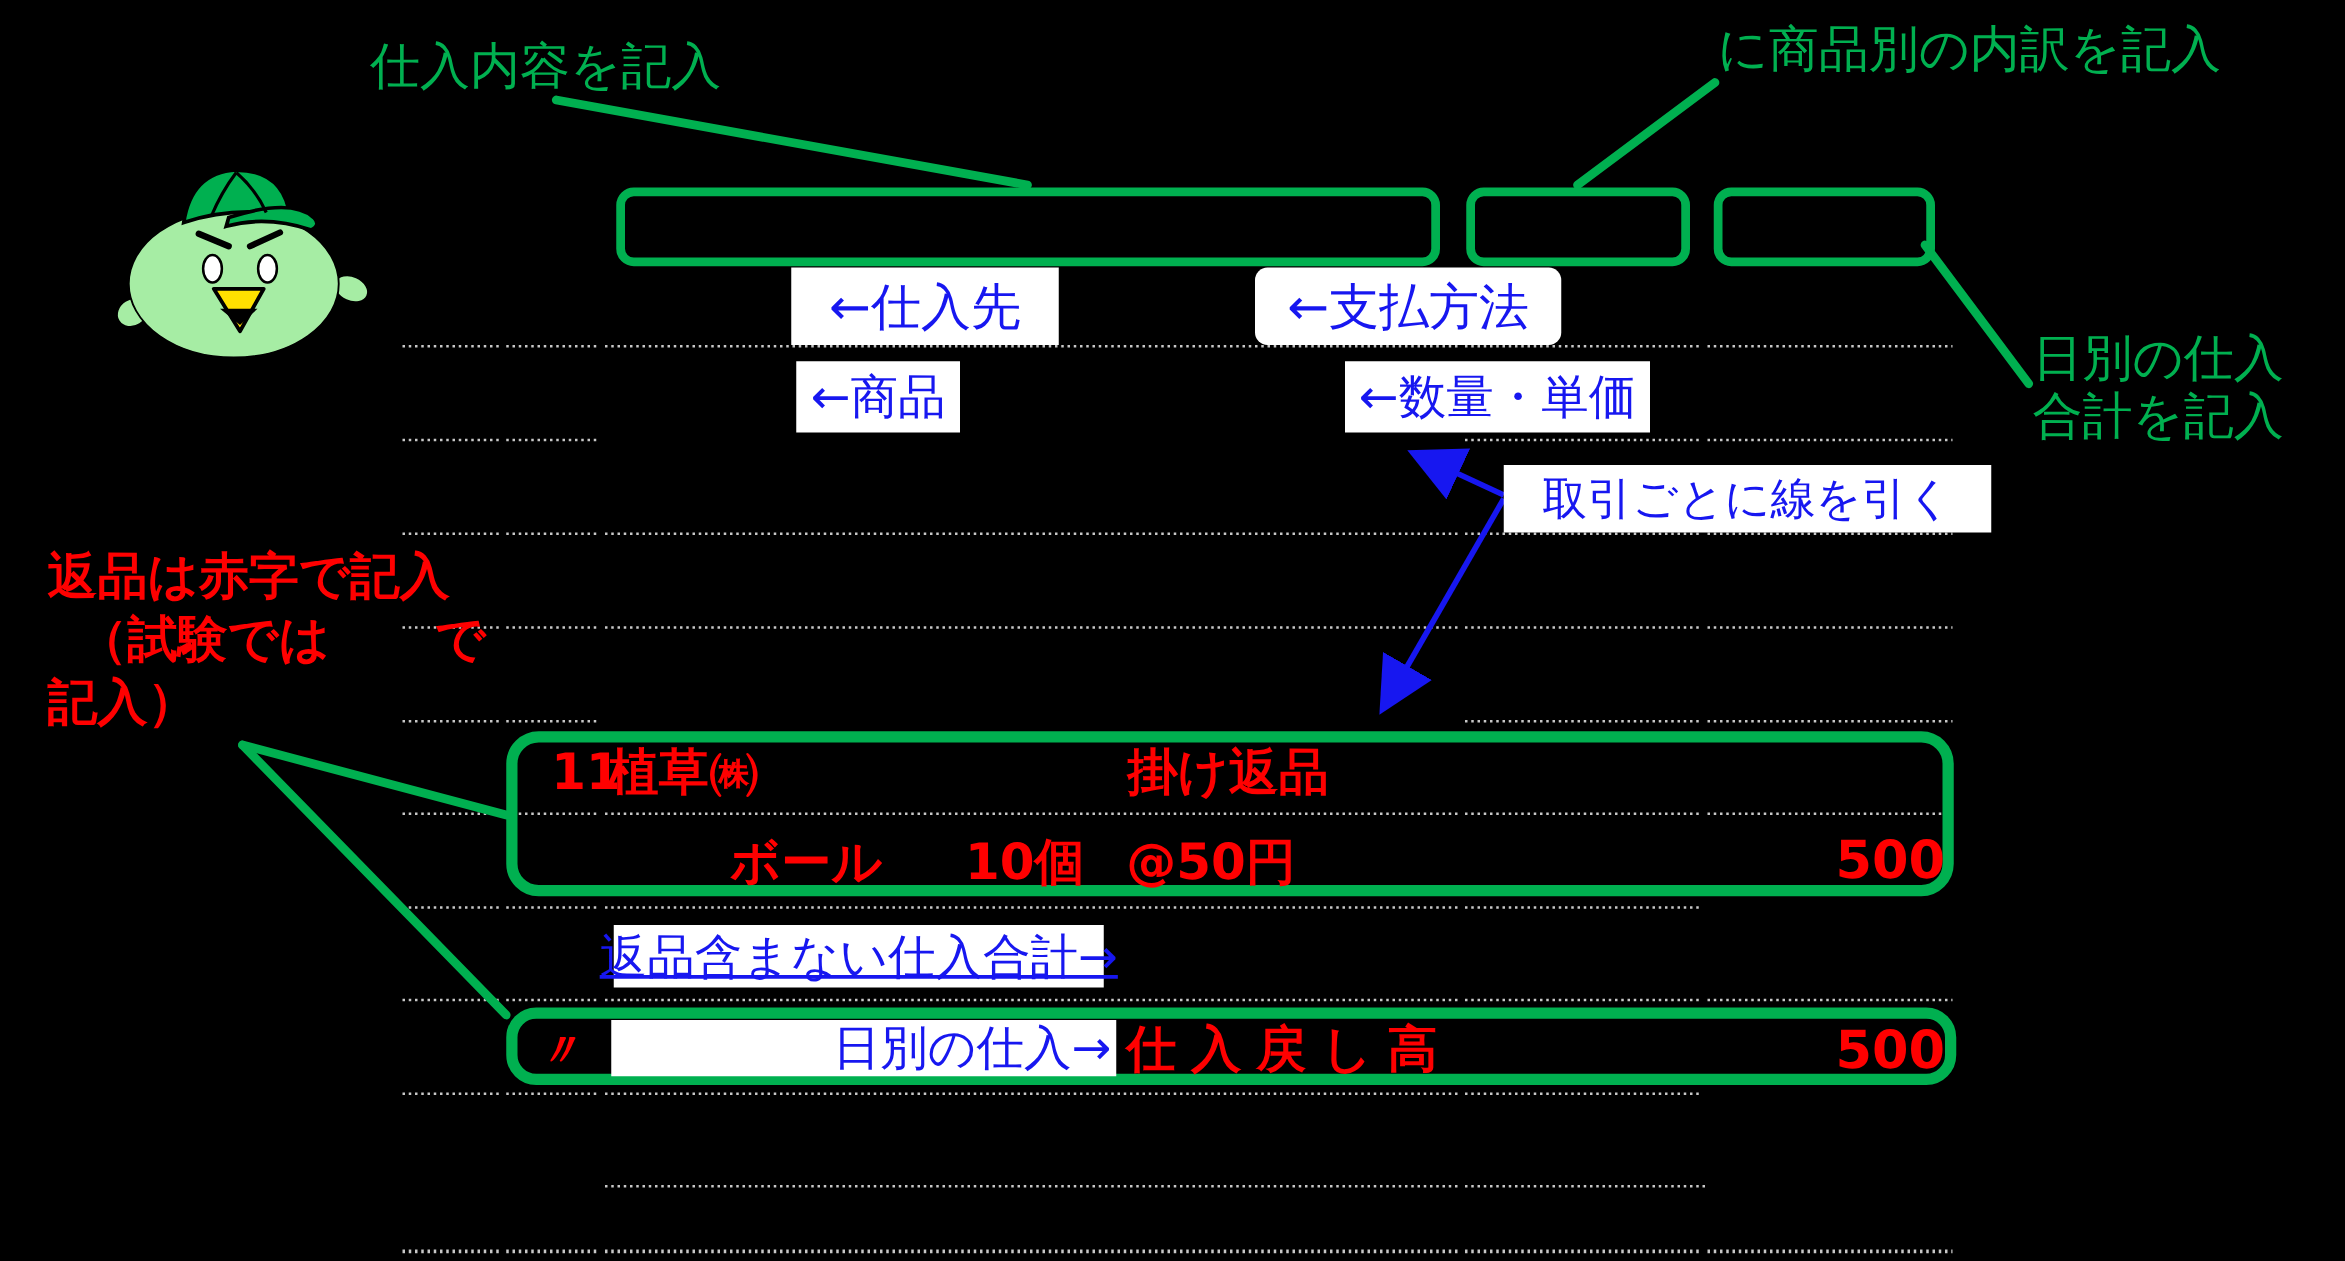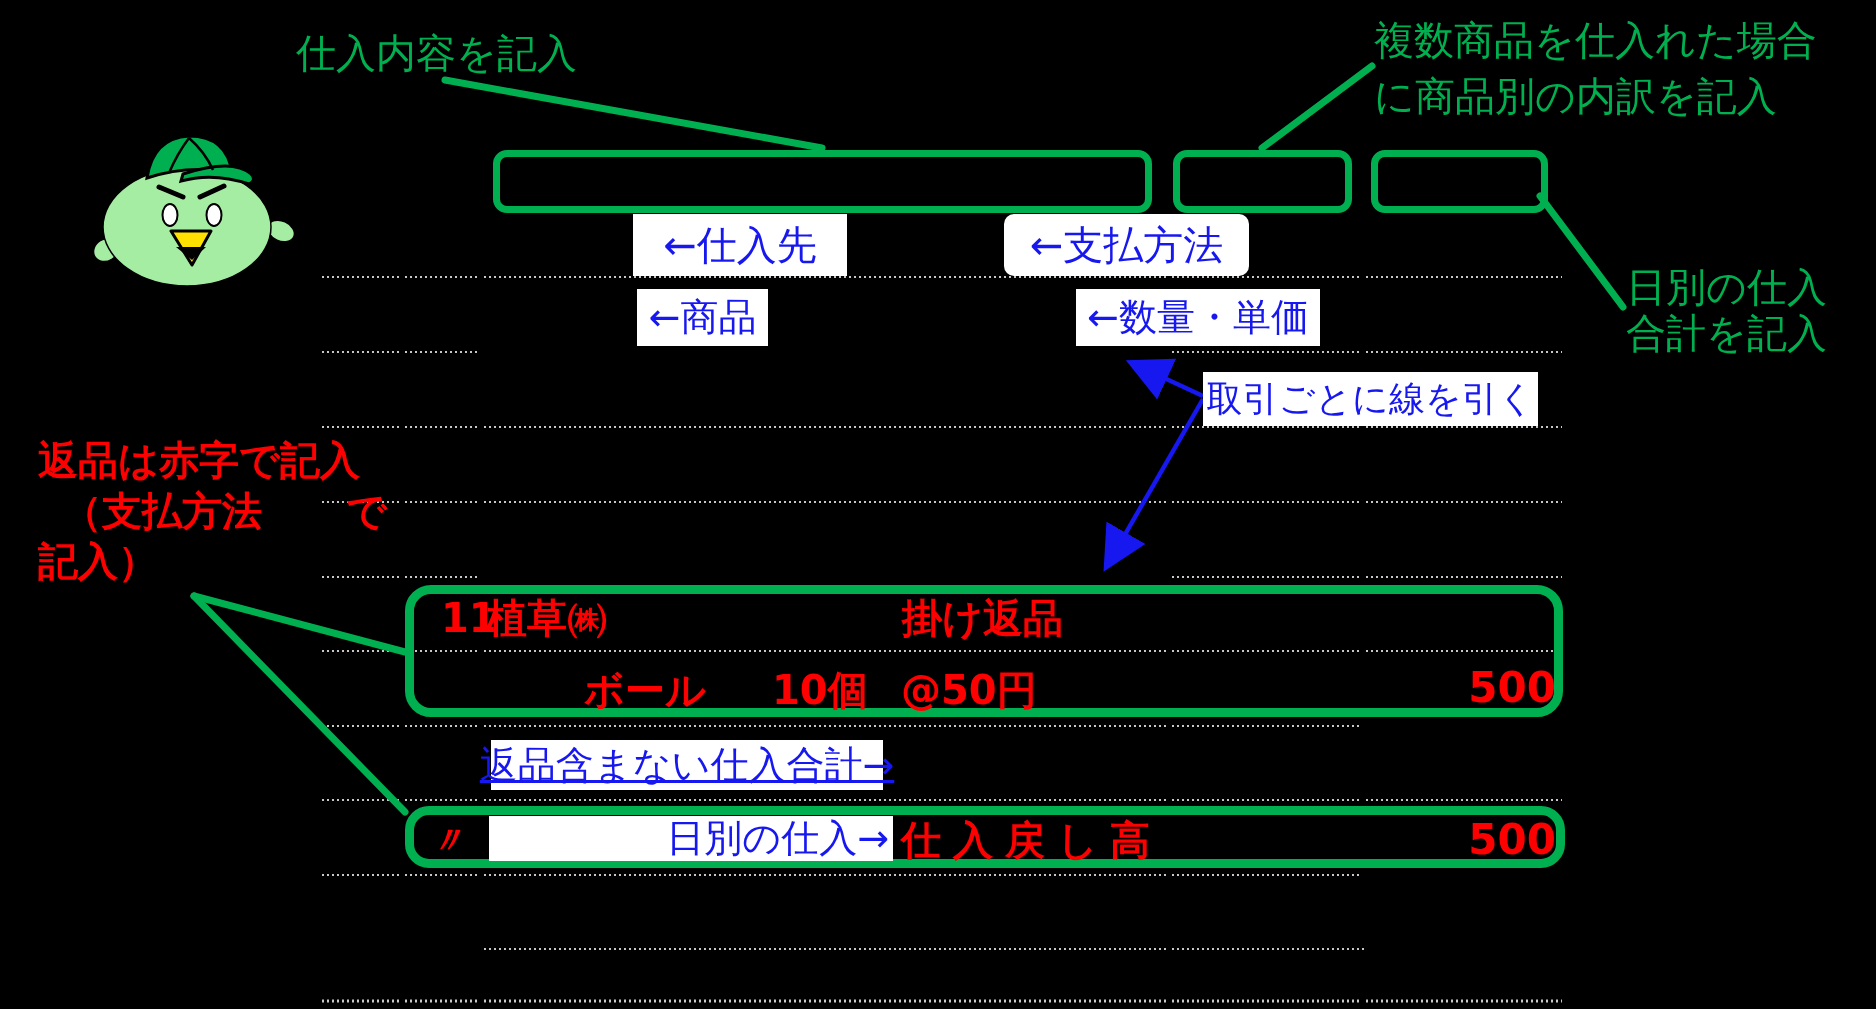--- a/index.html
+++ b/index.html
@@ -55,32 +55,31 @@
 
     <g stroke="#1717F0" stroke-width="4.5" fill="none">
       <path d="M1203 396 L1134 364" marker-end="url(#bluehead)"></path>
       <path d="M1203 399 L1108 564" marker-end="url(#bluehead)"></path>
     </g>
   </svg>
 
   <div class="abs green-note" style="left:296px;top:30px;font-size:40px;line-height:46px;">仕入内容を記入</div>
 
   <div class="abs green-note" style="left:1374px;top:12px;font-size:40px;line-height:56px;">
-    <div>複数商品を仕入れた場合</div>
     <div>に商品別の内訳を記入</div>
   </div>
 
   <div class="abs green-note" style="left:1626px;top:264px;font-size:40px;line-height:46px;">
     <div>日別の仕入</div>
     <div>合計を記入</div>
   </div>
 
   <div class="abs red-note" style="left:24px;top:433px;font-size:40px;">返品は赤字で記入</div>
   <div class="abs red-note" style="left:48px;top:484px;font-size:40px;">
-    <span>（支払方法</span><span style="display:inline-block;width:84px;"></span><span>で</span>
+    <span>（試験では</span><span style="display:inline-block;width:84px;"></span><span>で</span>
   </div>
   <div class="abs red-note" style="left:24px;top:534px;font-size:40px;">記入）</div>
 
   <svg class="abs" style="left:85px;top:126px;" width="215" height="172" viewBox="0 0 215 172">
 
     <ellipse cx="21" cy="124" rx="13" ry="11" fill="#A6EDA4" stroke="#000" stroke-width="1.5" transform="rotate(-32 21 124)"></ellipse>
     <ellipse cx="196" cy="105" rx="14" ry="10" fill="#A6EDA4" stroke="#000" stroke-width="1.5" transform="rotate(24 196 105)"></ellipse>
 
     <ellipse cx="102" cy="101" rx="84" ry="59" fill="#A6EDA4" stroke="#000" stroke-width="1.5"></ellipse>
 
@@ -99,21 +98,21 @@
   </svg>
 
   <div class="abs gbox" style="left:493px;top:150px;width:659px;height:63px;"></div>
   <div class="abs gbox" style="left:1173px;top:150px;width:179px;height:63px;"></div>
   <div class="abs gbox" style="left:1371px;top:150px;width:177px;height:63px;"></div>
 
   <div class="abs blue-label" style="left:633px;top:214px;width:214px;height:62px;font-size:40px;">←仕入先</div>
   <div class="abs blue-label" style="left:1004px;top:214px;width:245px;height:62px;font-size:40px;border-radius:10px;">←支払方法</div>
   <div class="abs blue-label" style="left:637px;top:289px;width:131px;height:57px;font-size:38px;">←商品</div>
   <div class="abs blue-label" style="left:1076px;top:289px;width:244px;height:57px;font-size:38px;">←数量・単価</div>
-  <div class="abs blue-label" style="left:1203px;top:372px;width:335px;height:54px;font-size:36px;">取引ごとに線を引く</div>
+  <div class="abs blue-label" style="left:1203px;top:372px;width:390px;height:54px;font-size:36px;">取引ごとに線を引く</div>
   <div class="abs blue-label" style="left:491px;top:740px;width:392px;height:50px;font-size:38px;text-decoration:underline;">返品含まない仕入合計→</div>
 
   <div class="abs rbox" style="left:405px;top:585px;width:1158px;height:132px;border-radius:26px;"></div>
   <div class="abs rbox" style="left:405px;top:806px;width:1160px;height:62px;border-radius:24px;"></div>
 
   <div class="abs redcell" style="left:421px;top:596px;margin-left:20px;">11</div>
   <div class="abs redcell" style="left:487px;top:596px;">植草㈱</div>
   <div class="abs redcell" style="left:902px;top:596px;">掛け返品</div>
 
   <div class="abs redcell" style="left:541px;top:668px;margin-left:43px;">ボール</div>

